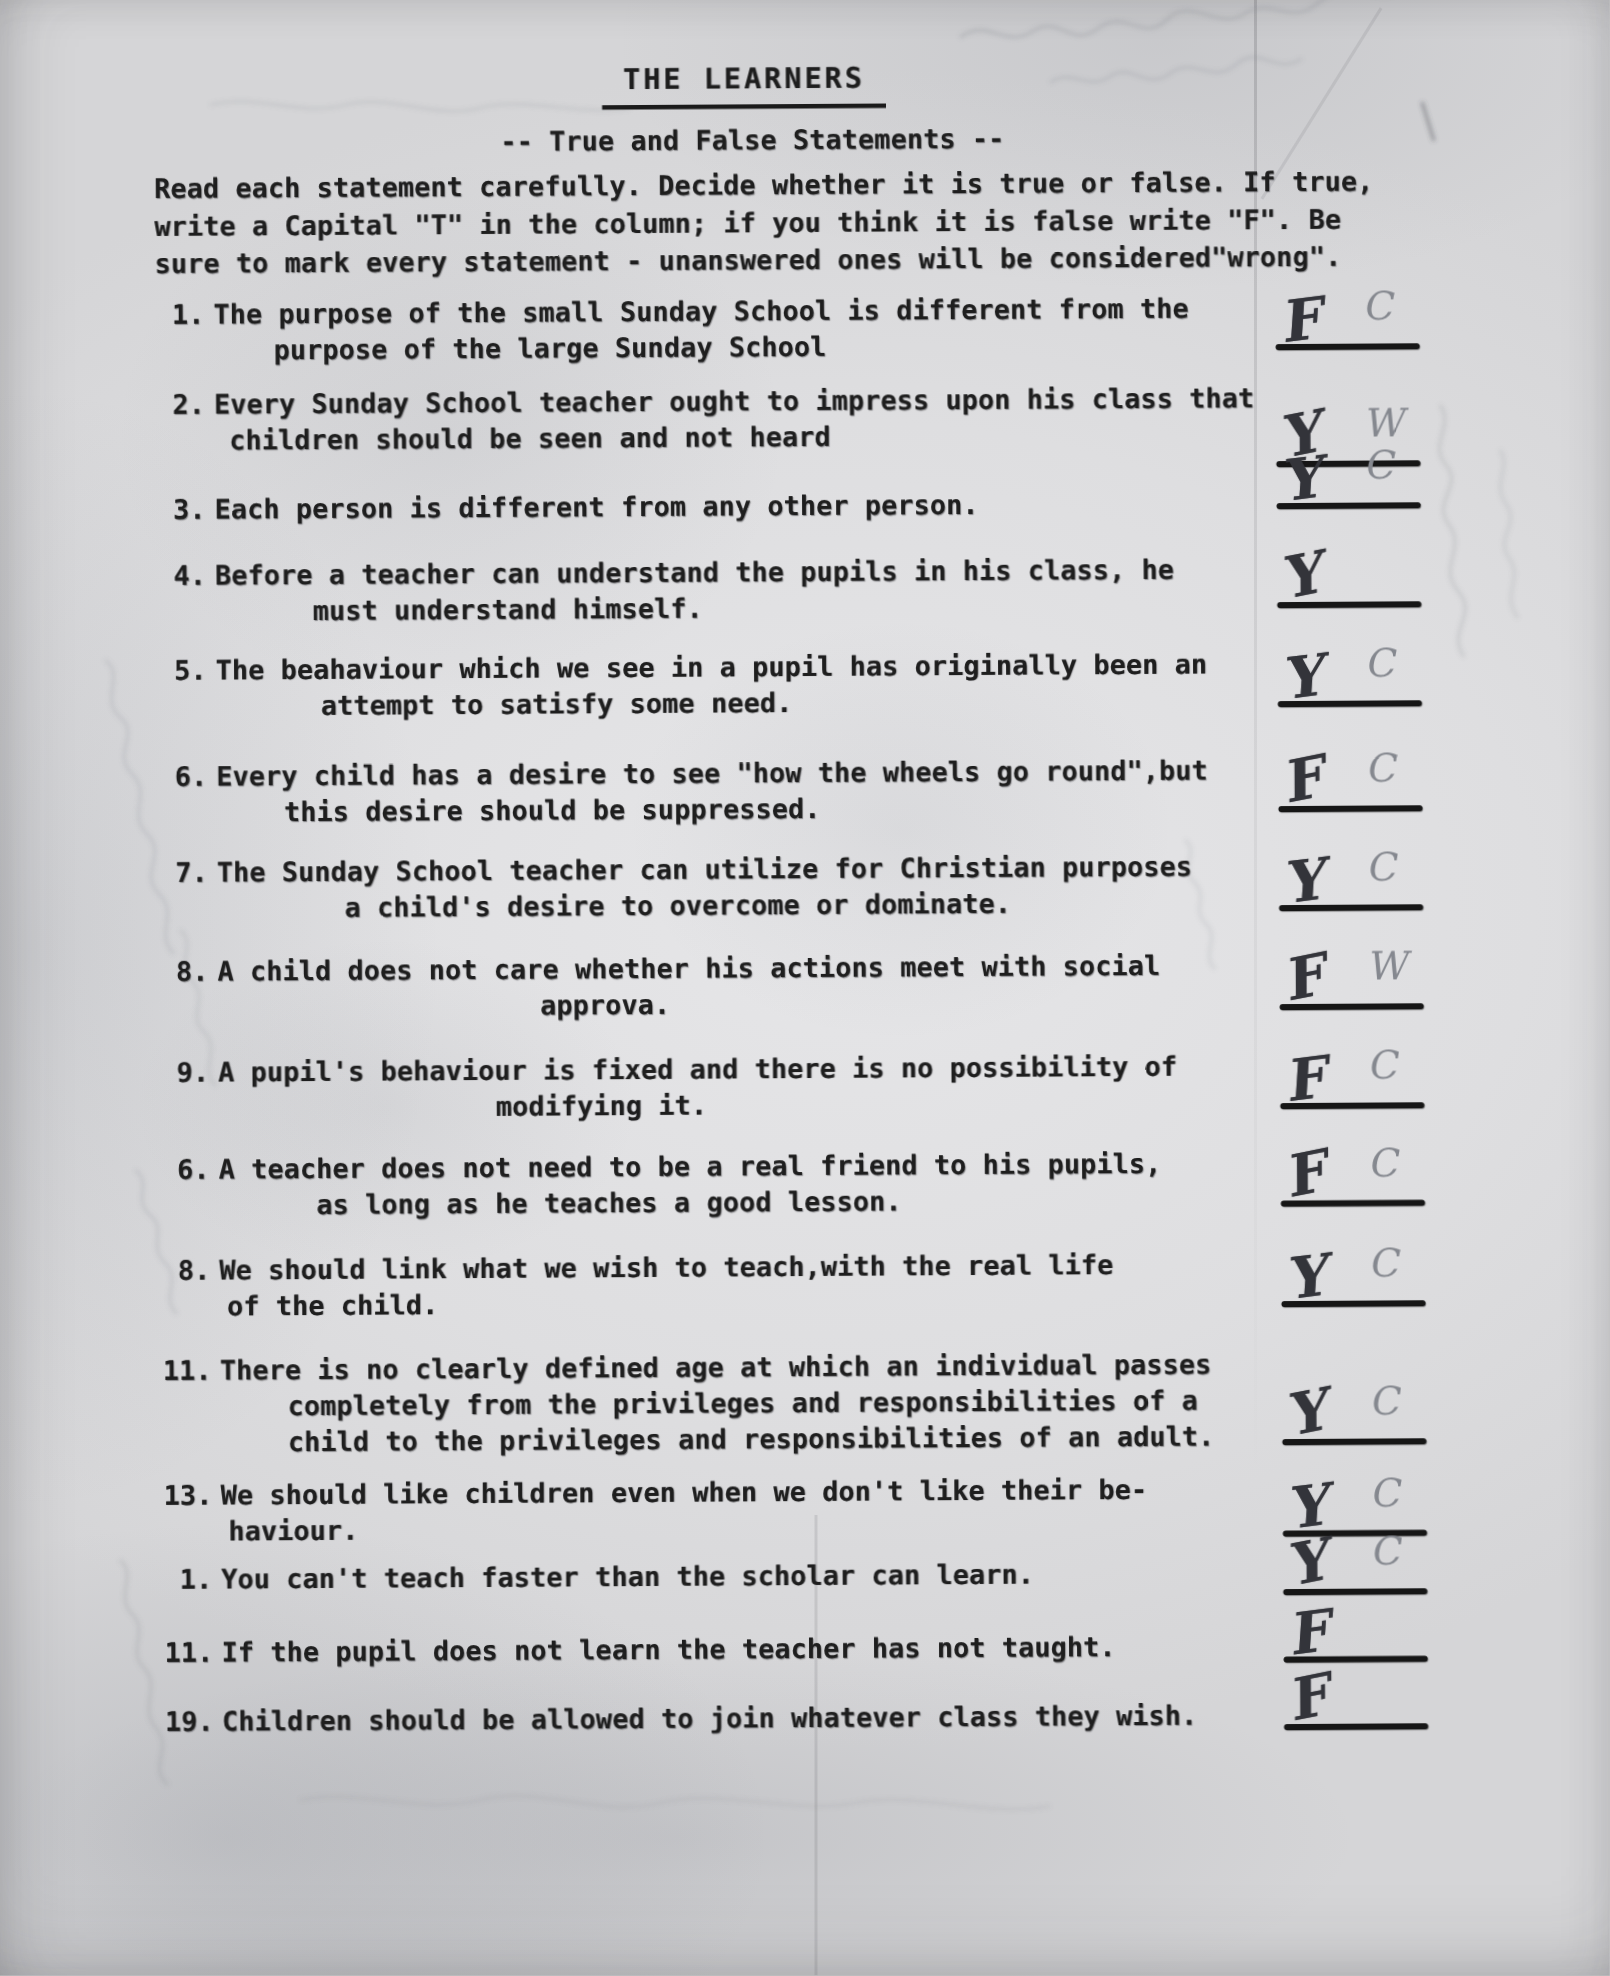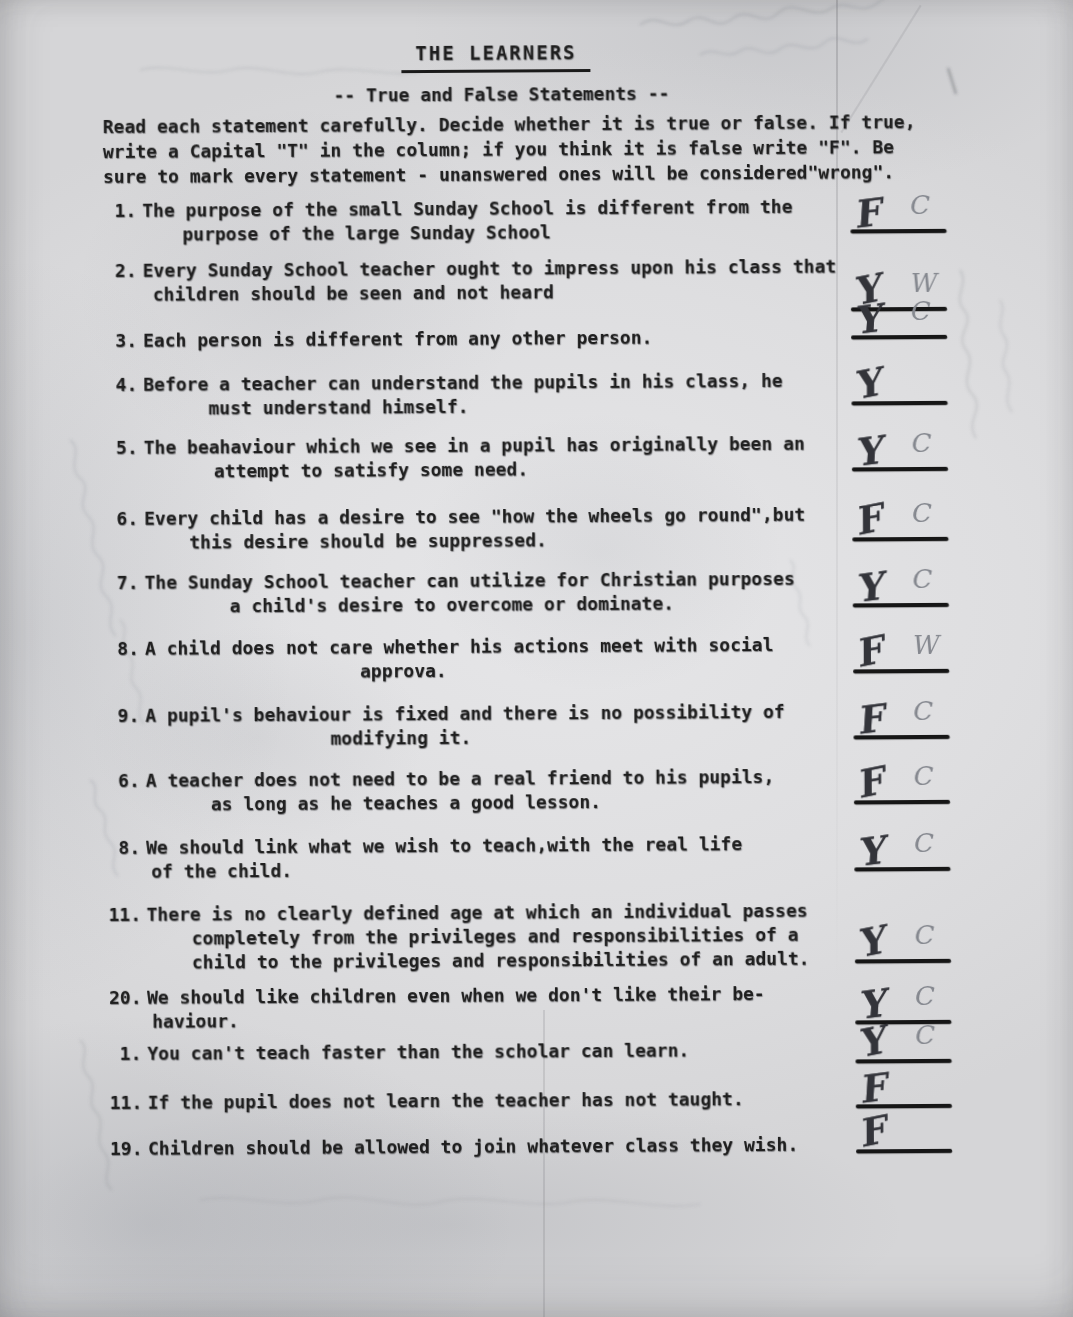--- a/index.html
+++ b/index.html
@@ -242,21 +242,21 @@
             <div style="margin-left: 45px;">child to the privileges and responsibilities of an adult.</div>
           </div>
       <div class="answer" style="top: 15px;">
         <span class="hand">Y</span>
         <span class="mark">C</span>
         <div class="ansline"></div>
       </div>
     </div>
 
     <div class="item" style="top: 984px;">
-      <div class="num typed">20.</div>
+      <div class="num typed">13.</div>
       <div class="lines typed">
             <div style="margin-left: 0px;">We should like children even when we don't like their be-</div>
             <div style="margin-left: 5px;">haviour.</div>
           </div>
       <div class="answer" style="top: -7px;">
         <span class="hand">Y</span>
         <span class="mark">C</span>
         <div class="ansline"></div>
       </div>
     </div>

